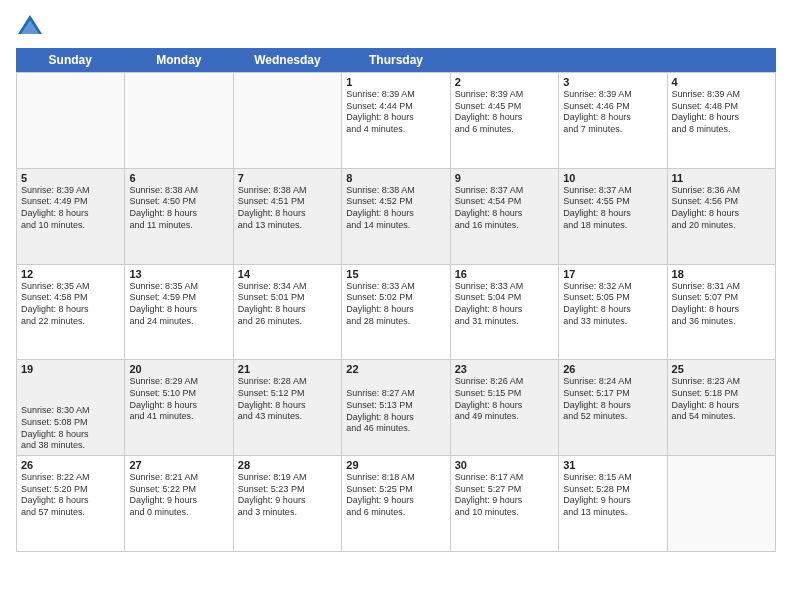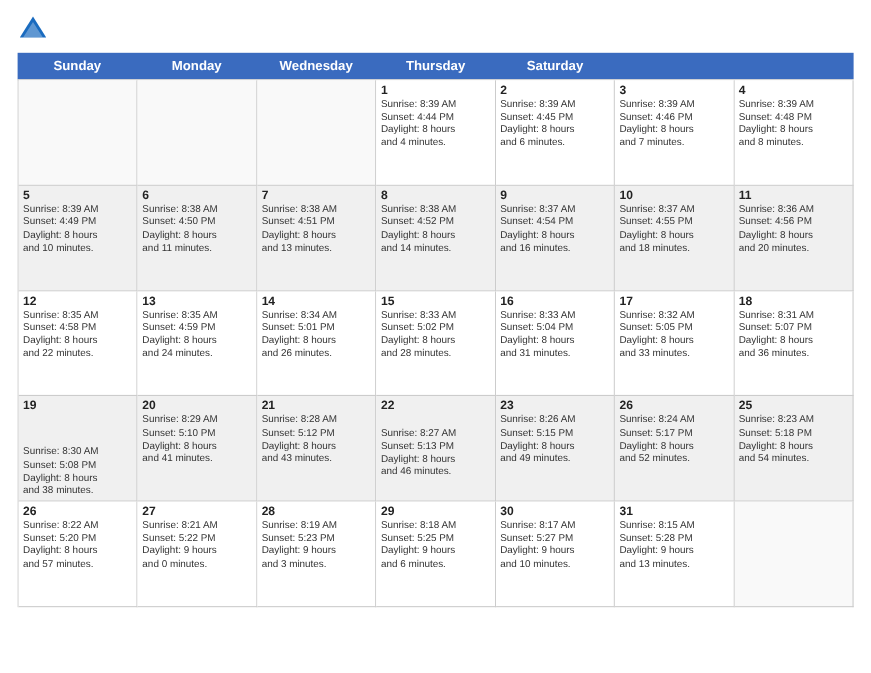--- a/index.html
+++ b/index.html
@@ -136,21 +136,20 @@
       <div class="location"></div>
     </div>
   </div>
 
   <div class="calendar">
     <div class="cal-header">
     <div class="cal-header-cell">Sunday</div>
         <div class="cal-header-cell">Monday</div>
         <div class="cal-header-cell">Wednesday</div>
         <div class="cal-header-cell">Thursday</div>
-        <div class="cal-header-cell">Saturday</div>
       </div>
     <div class="cal-body">
     <div class="cal-row">
           <div class="cal-cell empty"></div>
           <div class="cal-cell empty"></div>
           <div class="cal-cell empty"></div>
           <div class="cal-cell">
             <span class="day-num">1</span>
             <div class="cell-text" style="white-space: pre-line;">Sunrise: 8:39 AM
 Sunset: 4:44 PM

